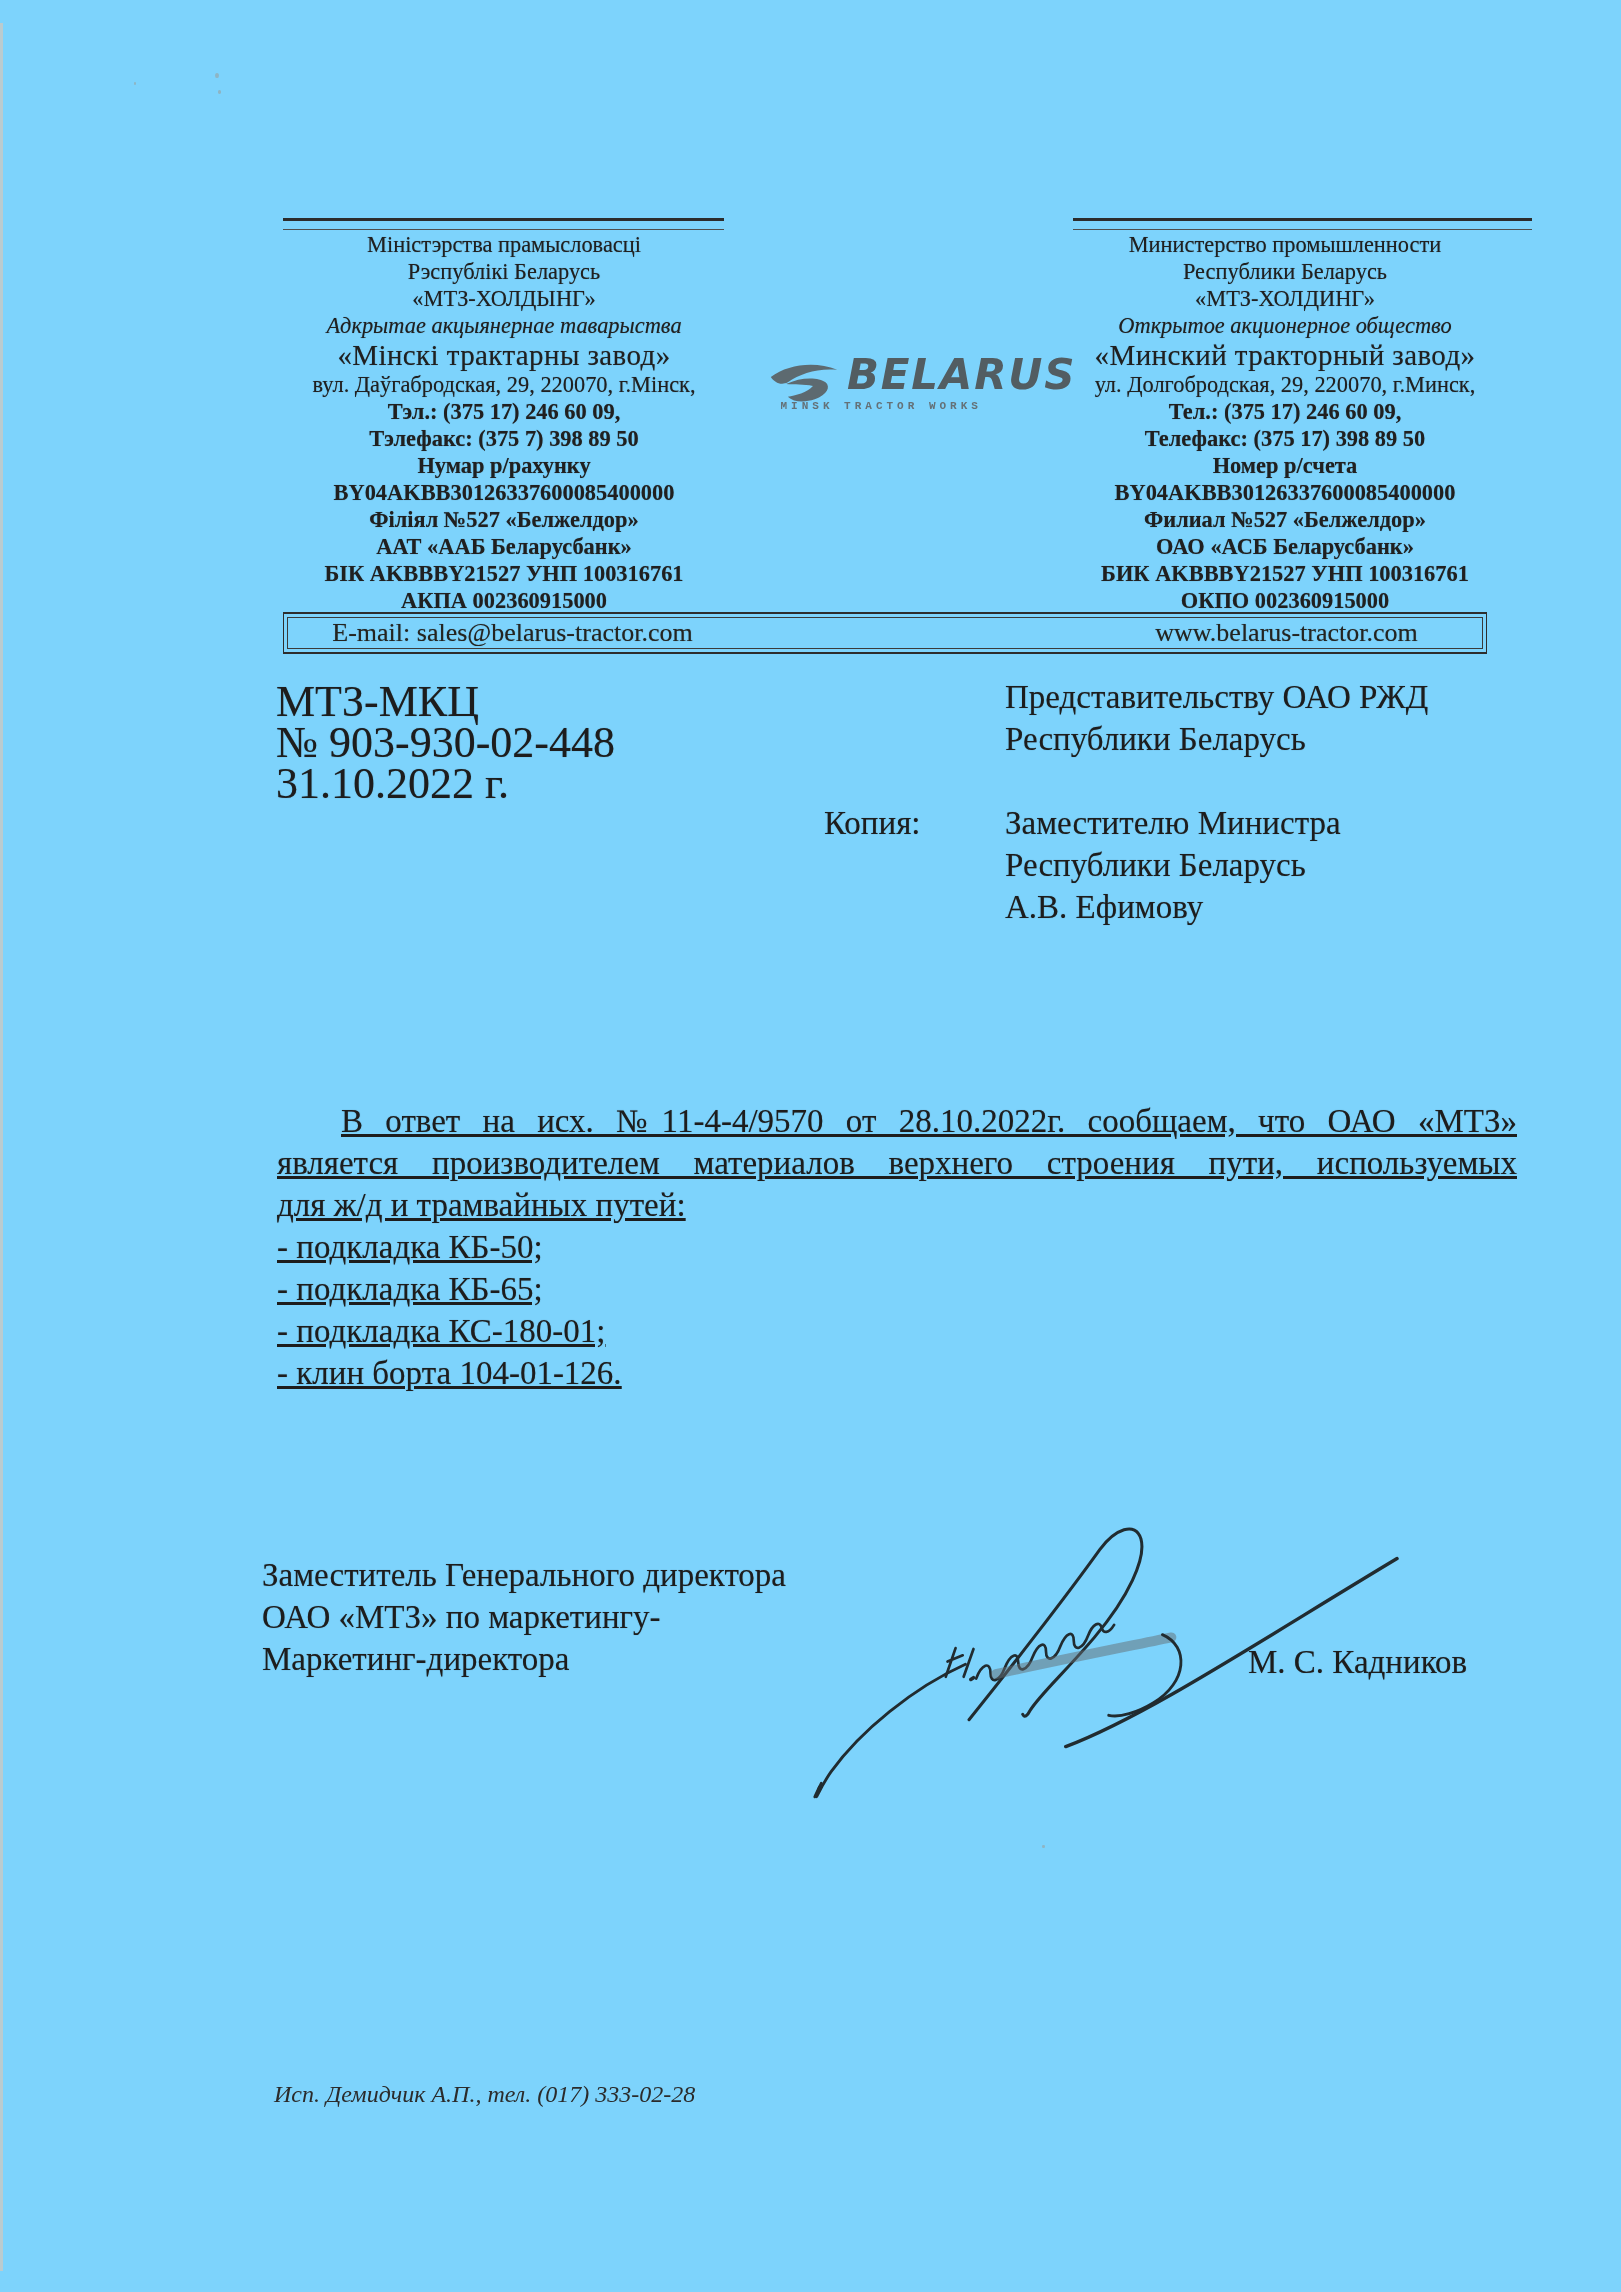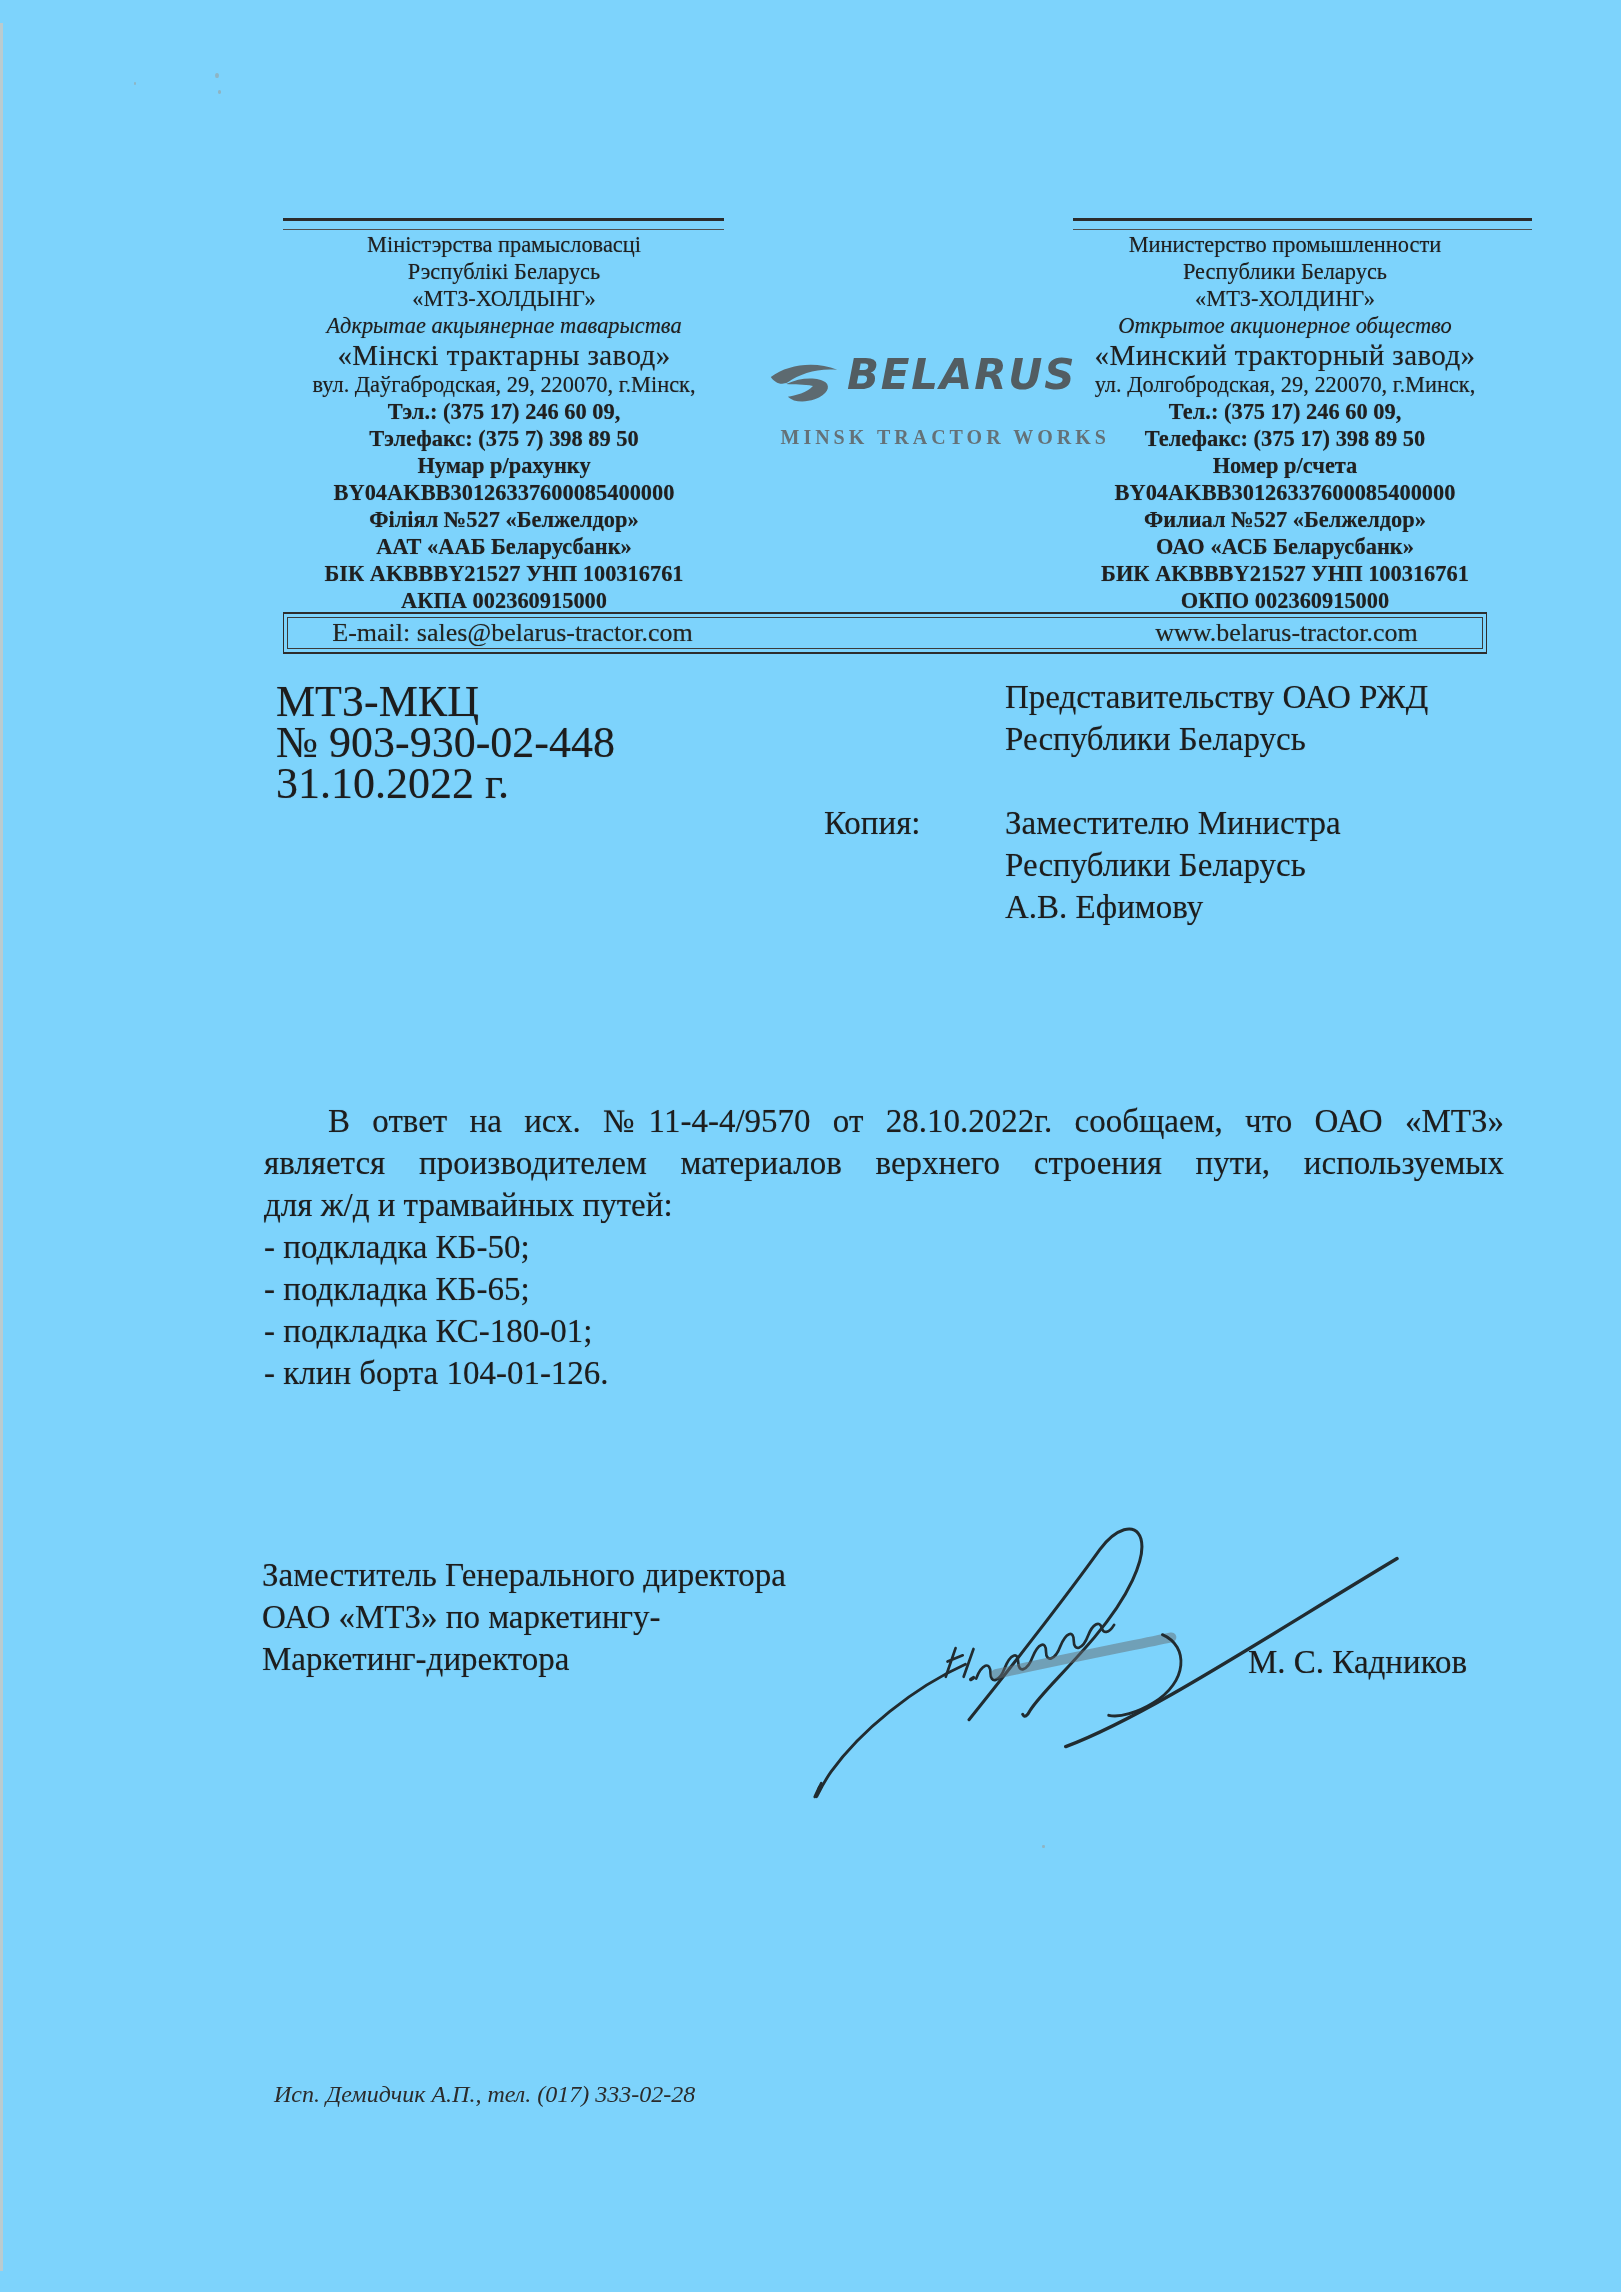--- a/index.html
+++ b/index.html
@@ -25,41 +25,41 @@
   .lh-line{height:27px;}
   .lh-line.it{font-style:italic;}
   .lh-line.big{font-size:29px;height:32px;line-height:32px;letter-spacing:0.4px;}
   .lh-line.b{font-weight:bold;}
 
   
   .logo{position:absolute;left:768px;top:355px;width:296px;height:81px;}
   .logo .emblem{position:absolute;left:0;top:3.6px;}
   .brand{position:absolute;left:79px;top:-5.4px;font-family:"DejaVu Sans",sans-serif;
          font-style:italic;font-weight:bold;font-size:42px;letter-spacing:1.8px;color:#4d4d4d;opacity:.88;}
-  .brand-sub{position:absolute;left:12.5px;top:71px;font-family:Liberation Serif, serif;
-         font-weight:bold;font-size:20px;letter-spacing:4px;color:#606060;opacity:.85;white-space:nowrap;}
+  .brand-sub{position:absolute;left:12.5px;top:45px;font-family:Liberation Mono, monospace;
+         font-weight:bold;font-size:11px;letter-spacing:4px;color:#606060;opacity:.85;white-space:nowrap;}
 
   
   .band{position:absolute;left:283px;top:612px;width:1202px;height:38px;border:1.8px solid #2d2d2d;
         border-top-width:2.7px;border-bottom-width:2.7px;}
   .band::before{content:"";position:absolute;inset:2.7px;border:0.9px solid #3a3a3a;pointer-events:none;}
   .band-text{position:absolute;top:2.7px;height:41px;line-height:32px;text-align:center;font-size:26px;color:#242420;white-space:nowrap;}
   .band-email{left:9px;width:439px;}
   .band-web{left:783px;width:439px;text-align:center;}
 
   
   .ref{position:absolute;left:276px;top:681px;font-size:44px;line-height:41px;white-space:nowrap;}
 
   
   .addr1{position:absolute;left:1005px;top:676px;font-size:33px;line-height:42px;white-space:nowrap;}
   .copy-label{position:absolute;left:824px;top:802px;font-size:33px;line-height:42px;white-space:nowrap;}
   .addr2{position:absolute;left:1005px;top:802px;font-size:33px;line-height:42px;white-space:nowrap;}
 
   
-  .body-block{position:absolute;left:264px;top:1100px;width:1240px;font-size:33px;line-height:42px;}
+  .body-block{position:absolute;left:277px;top:1100px;width:1240px;font-size:33px;line-height:42px;text-decoration:underline;}
   .bl{min-height:42px;}
   .jst{text-align:justify;text-align-last:justify;}
   .ind{padding-left:64px;}
 
   
   .sig-titles{position:absolute;left:262px;top:1554px;font-size:33px;line-height:42px;white-space:nowrap;}
   .sig-name{position:absolute;left:1248px;top:1641px;font-size:33px;line-height:42px;white-space:nowrap;}
   .signature-svg{position:absolute;left:770px;top:1512px;}
 
   

